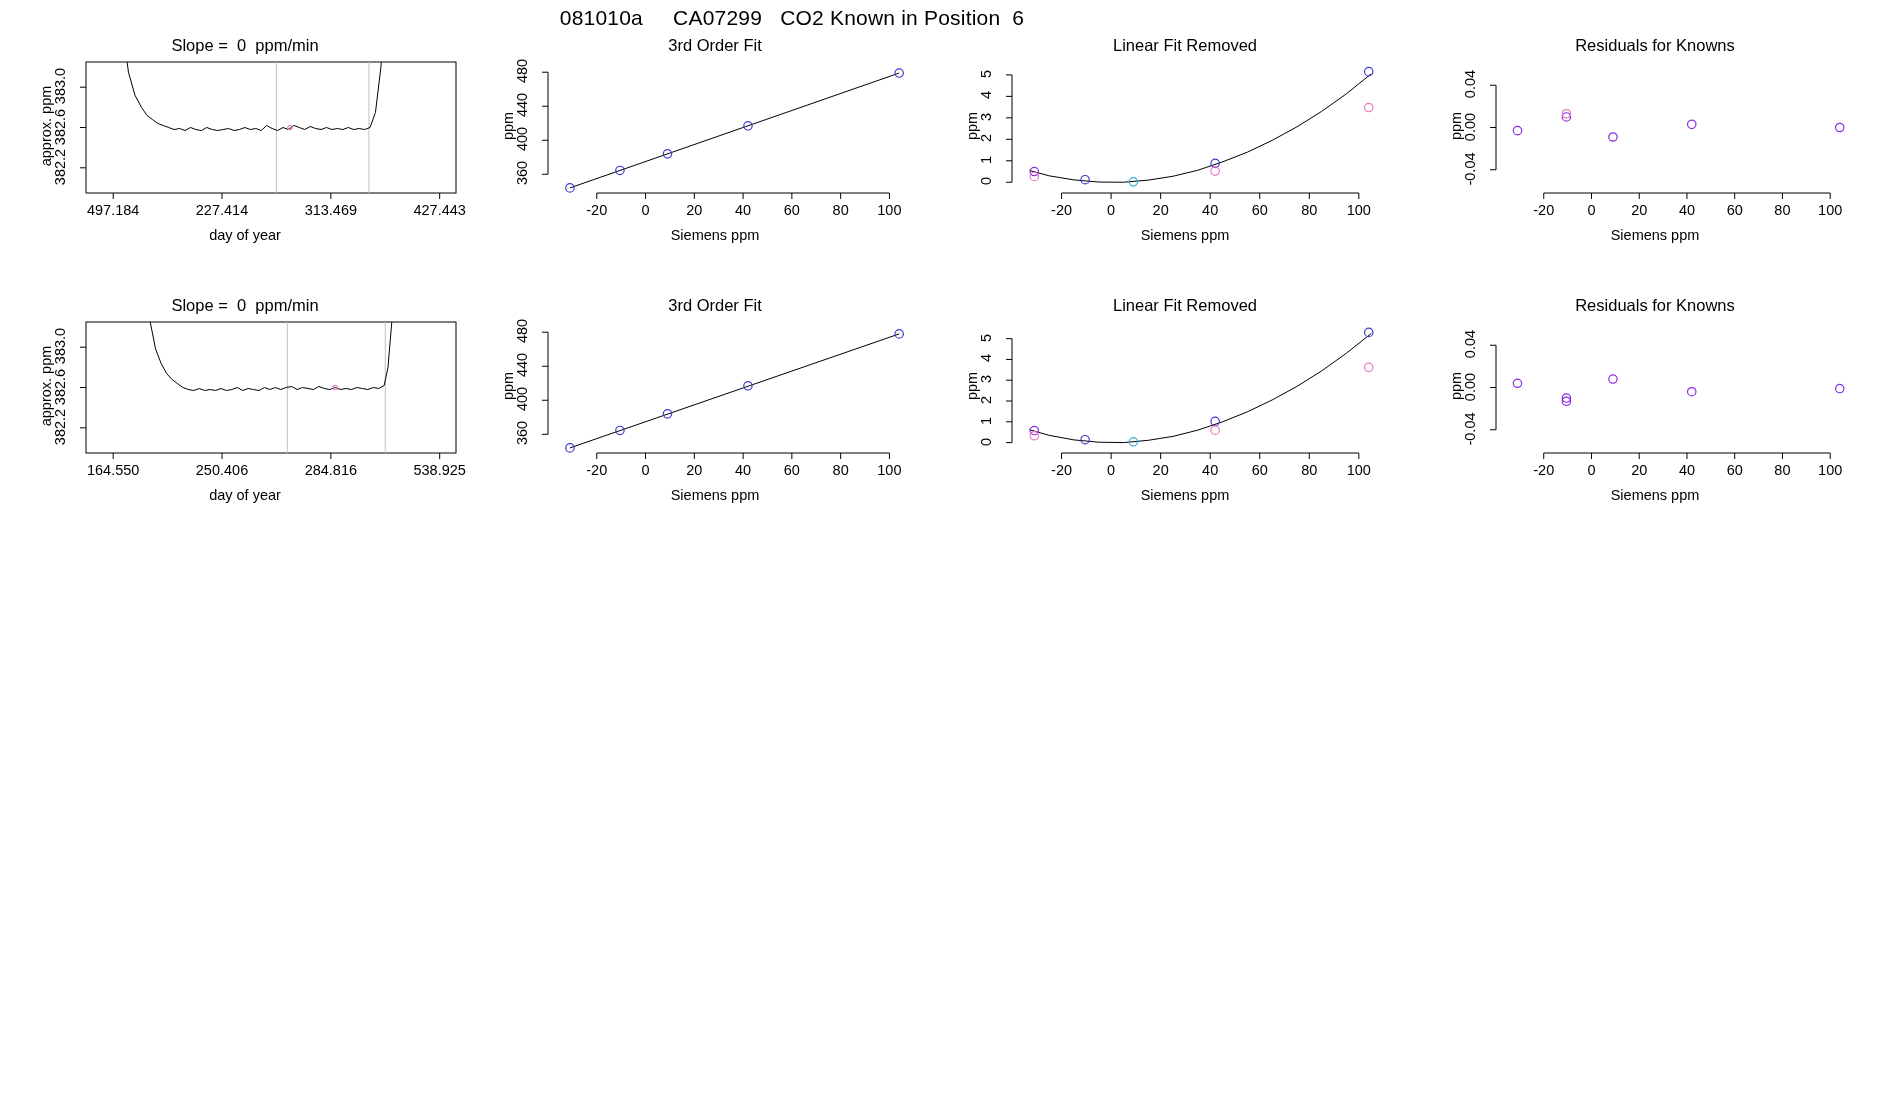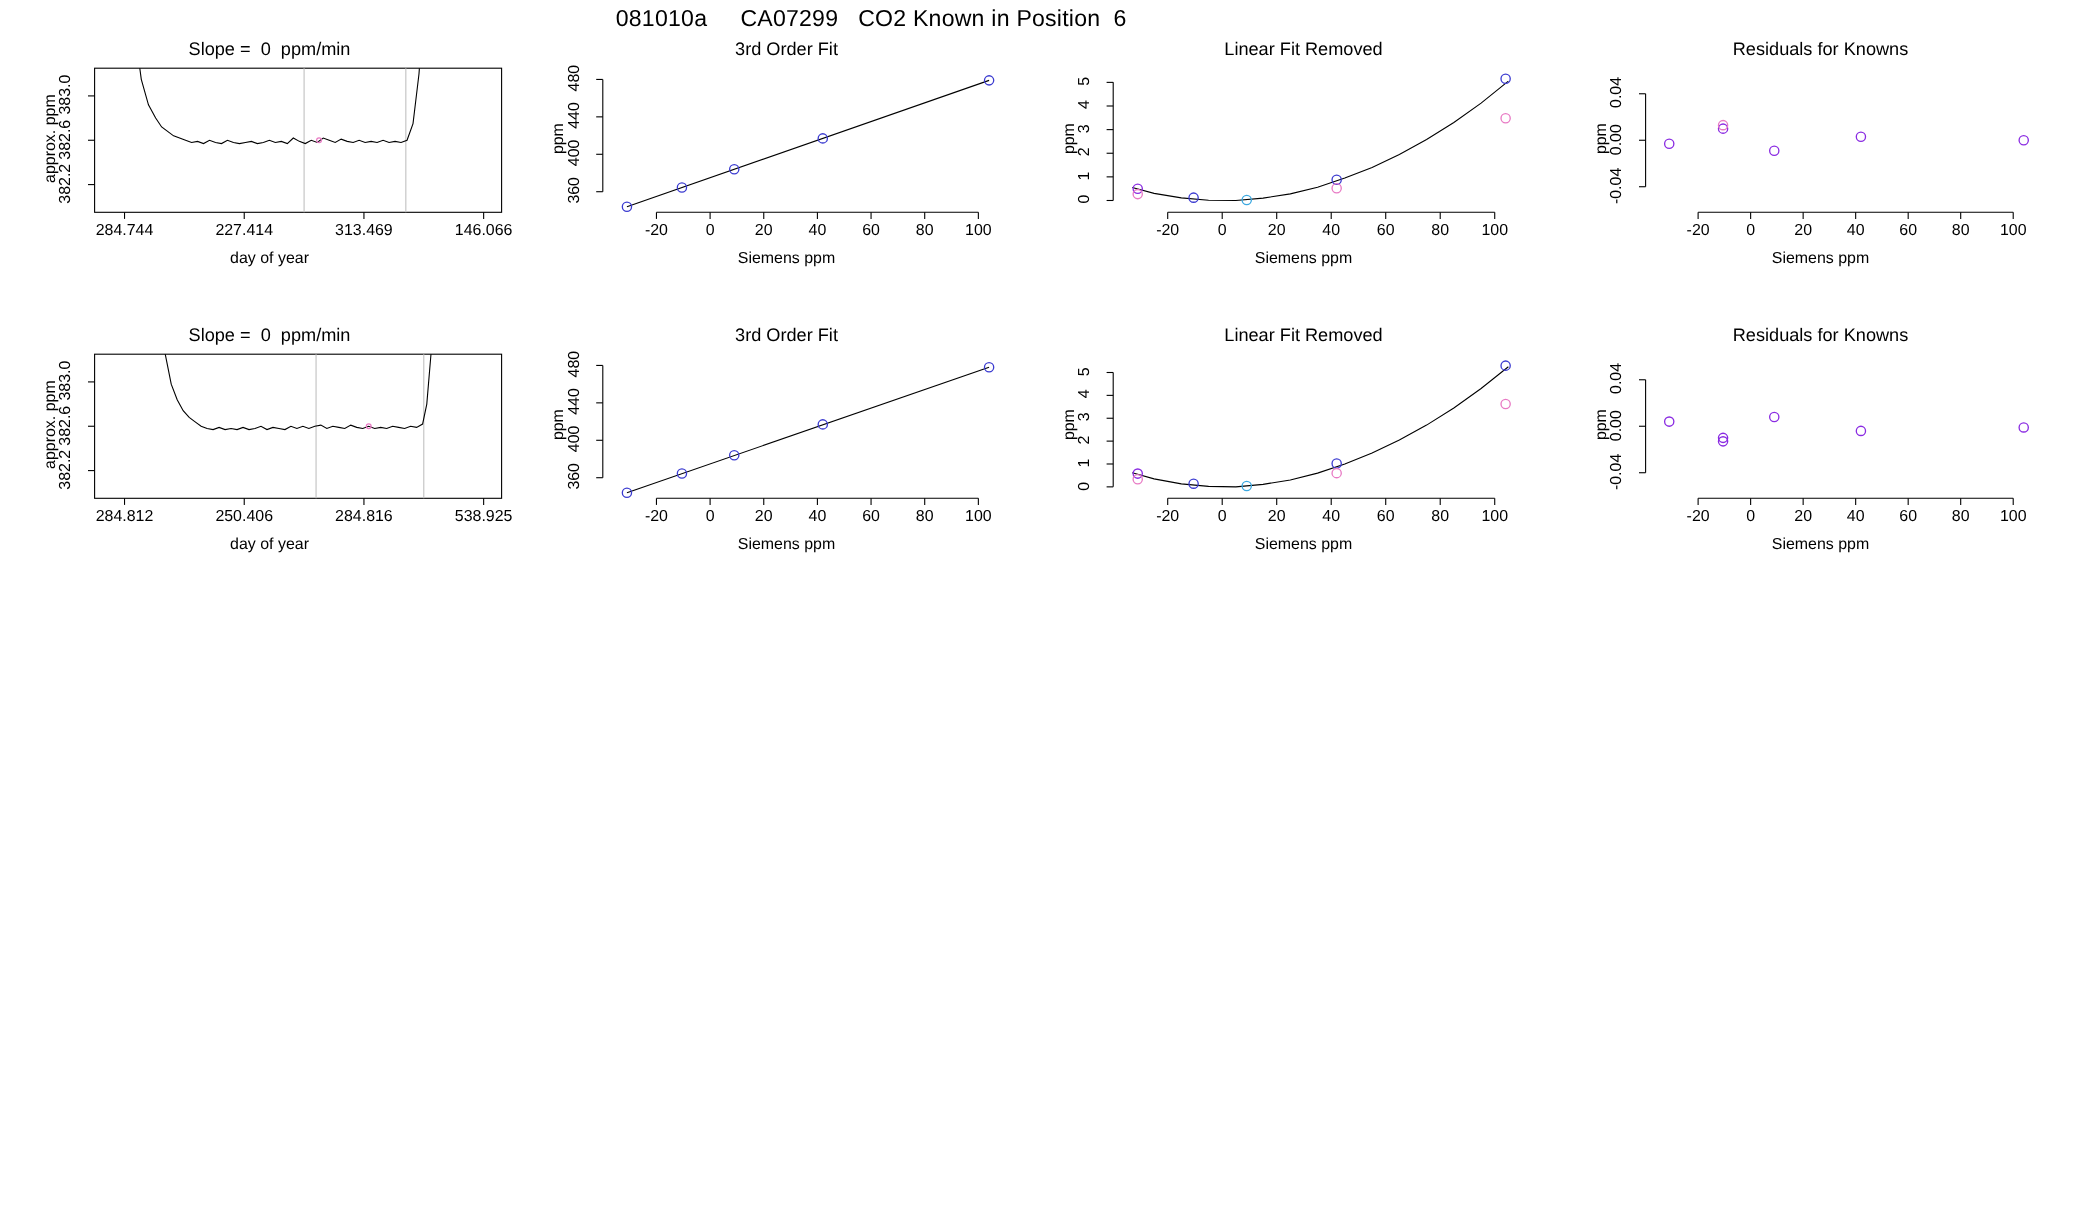--- a/index.html
+++ b/index.html
@@ -96,24 +96,24 @@
           <line x1="310.85294117692547" y1="157" x2="310.85294117692547" y2="163" stroke="#000" stroke-width="1"></line>
           <line x1="419.6764705892359" y1="157" x2="419.6764705892359" y2="163" stroke="#000" stroke-width="1"></line>
           <line x1="66" y1="131.80769230769252" x2="60" y2="131.80769230769252" stroke="#000" stroke-width="1"></line>
           <line x1="66" y1="91.49999999999713" x2="60" y2="91.49999999999713" stroke="#000" stroke-width="1"></line>
           <line x1="66" y1="51.192307692307466" x2="60" y2="51.192307692307466" stroke="#000" stroke-width="1"></line>
           <line x1="256.44117647231667" y1="26" x2="256.44117647231667" y2="157" stroke="#c0c0c0" stroke-width="1"></line>
           <line x1="348.9411764707702" y1="26" x2="348.9411764707702" y2="157" stroke="#c0c0c0" stroke-width="1"></line>
           <path d="M95.93,-110.04 L98.65,-54.62 L103.00,-4.23 L108.44,36.08 L114.97,59.25 L121.50,71.35 L126.94,79.41 L132.38,83.44 L137.82,87.47 L143.26,89.48 L148.71,91.50 L154.15,93.52 L159.59,92.51 L165.03,94.52 L170.47,91.50 L175.91,93.52 L181.35,94.52 L186.79,91.50 L192.24,93.52 L197.68,94.52 L203.12,93.52 L208.56,92.51 L214.00,94.52 L219.44,93.52 L224.88,91.50 L230.32,93.52 L235.76,92.51 L241.21,94.52 L246.65,89.48 L252.09,92.51 L257.53,94.52 L262.97,91.50 L268.41,93.52 L273.85,89.48 L279.29,91.50 L284.74,93.52 L290.18,90.49 L295.62,92.51 L301.06,93.52 L306.50,91.50 L311.94,93.52 L317.38,92.51 L322.82,93.52 L328.26,91.50 L333.71,93.52 L339.15,92.51 L344.59,93.52 L350.03,91.50 L355.47,76.38 L360.91,31.04 L365.26,-29.42 L368.53,-79.81 L371.79,-125.15 L375.06,-160.42 " fill="none" stroke="#000000" stroke-width="1" clip-path="url(#clip-0)"></path>
           <circle cx="270.04411764846884" cy="91.49999999999713" r="2.2" fill="none" stroke="#e87ac4" stroke-width="1.1"></circle>
         </svg>
-        <div class="ticklabel" style="left: 43.2059px; top: 166px; width: 100px;">284.744</div>
+        <div class="ticklabel" style="left: 43.2059px; top: 166px; width: 100px;">497.184</div>
         <div class="ticklabel" style="left: 152.029px; top: 166px; width: 100px;">227.414</div>
         <div class="ticklabel" style="left: 260.853px; top: 166px; width: 100px;">313.469</div>
-        <div class="ticklabel" style="left: 369.676px; top: 166px; width: 100px;">146.066</div>
+        <div class="ticklabel" style="left: 369.676px; top: 166px; width: 100px;">427.443</div>
         <div class="ticklabel-y" style="left: 20px; top: 122.808px; width: 40px; text-align: center; transform: rotate(-90deg);">382.2</div>
         <div class="ticklabel-y" style="left: 20px; top: 82.5px; width: 40px; text-align: center; transform: rotate(-90deg);">382.6</div>
         <div class="ticklabel-y" style="left: 20px; top: 42.1923px; width: 40px; text-align: center; transform: rotate(-90deg);">383.0</div>
         <div class="axis-label" style="left: 0px; top: 191px; width: 450px;">day of year</div>
         <div class="axis-label-y" style="left: -44px; top: 81.5px; width: 140px; text-align: center;">approx. ppm</div>
       </div>
       <div class="panel" style="left: 490px; top: 36px; width: 450px; height: 215px;">
         <div class="panel-title">3rd Order Fit</div>
         <svg class="plot" width="450" height="215">
           <defs>
@@ -258,21 +258,21 @@
           <line x1="310.8529411738325" y1="157" x2="310.8529411738325" y2="163" stroke="#000" stroke-width="1"></line>
           <line x1="419.676470586143" y1="157" x2="419.676470586143" y2="163" stroke="#000" stroke-width="1"></line>
           <line x1="66" y1="131.80769230769252" x2="60" y2="131.80769230769252" stroke="#000" stroke-width="1"></line>
           <line x1="66" y1="91.49999999999713" x2="60" y2="91.49999999999713" stroke="#000" stroke-width="1"></line>
           <line x1="66" y1="51.192307692307466" x2="60" y2="51.192307692307466" stroke="#000" stroke-width="1"></line>
           <line x1="267.3235294107641" y1="26" x2="267.3235294107641" y2="157" stroke="#c0c0c0" stroke-width="1"></line>
           <line x1="365.2647058815342" y1="26" x2="365.2647058815342" y2="157" stroke="#c0c0c0" stroke-width="1"></line>
           <path d="M114.97,-160.42 L119.32,-84.85 L124.76,-19.35 L130.21,26.00 L135.65,53.21 L141.09,67.32 L146.53,77.39 L151.97,83.44 L157.41,87.47 L162.85,91.50 L168.29,93.52 L173.74,94.52 L179.18,92.51 L184.62,94.52 L190.06,93.52 L195.50,94.52 L200.94,92.51 L206.38,94.52 L211.82,93.52 L217.26,91.50 L222.71,94.52 L228.15,92.51 L233.59,93.52 L239.03,94.52 L244.47,91.50 L249.91,93.52 L255.35,91.50 L260.79,93.52 L266.24,91.50 L271.68,90.49 L277.12,93.52 L282.56,91.50 L288.00,92.51 L293.44,93.52 L298.88,90.49 L304.32,92.51 L309.76,93.52 L315.21,91.50 L320.65,93.52 L326.09,92.51 L331.53,93.52 L336.97,91.50 L342.41,92.51 L347.85,93.52 L353.29,91.50 L358.74,92.51 L364.18,89.48 L367.99,71.35 L371.79,26.00 L375.06,-34.46 L378.32,-89.88 L381.59,-140.27 " fill="none" stroke="#000000" stroke-width="1" clip-path="url(#clip-4)"></path>
           <circle cx="315.2058823516858" cy="91.49999999999713" r="2.2" fill="none" stroke="#e87ac4" stroke-width="1.1"></circle>
         </svg>
-        <div class="ticklabel" style="left: 43.2059px; top: 166px; width: 100px;">284.812</div>
+        <div class="ticklabel" style="left: 43.2059px; top: 166px; width: 100px;">164.550</div>
         <div class="ticklabel" style="left: 152.029px; top: 166px; width: 100px;">250.406</div>
         <div class="ticklabel" style="left: 260.853px; top: 166px; width: 100px;">284.816</div>
         <div class="ticklabel" style="left: 369.676px; top: 166px; width: 100px;">538.925</div>
         <div class="ticklabel-y" style="left: 20px; top: 122.808px; width: 40px; text-align: center; transform: rotate(-90deg);">382.2</div>
         <div class="ticklabel-y" style="left: 20px; top: 82.5px; width: 40px; text-align: center; transform: rotate(-90deg);">382.6</div>
         <div class="ticklabel-y" style="left: 20px; top: 42.1923px; width: 40px; text-align: center; transform: rotate(-90deg);">383.0</div>
         <div class="axis-label" style="left: 0px; top: 191px; width: 450px;">day of year</div>
         <div class="axis-label-y" style="left: -44px; top: 81.5px; width: 140px; text-align: center;">approx. ppm</div>
       </div>
       <div class="panel" style="left: 490px; top: 296px; width: 450px; height: 215px;">

